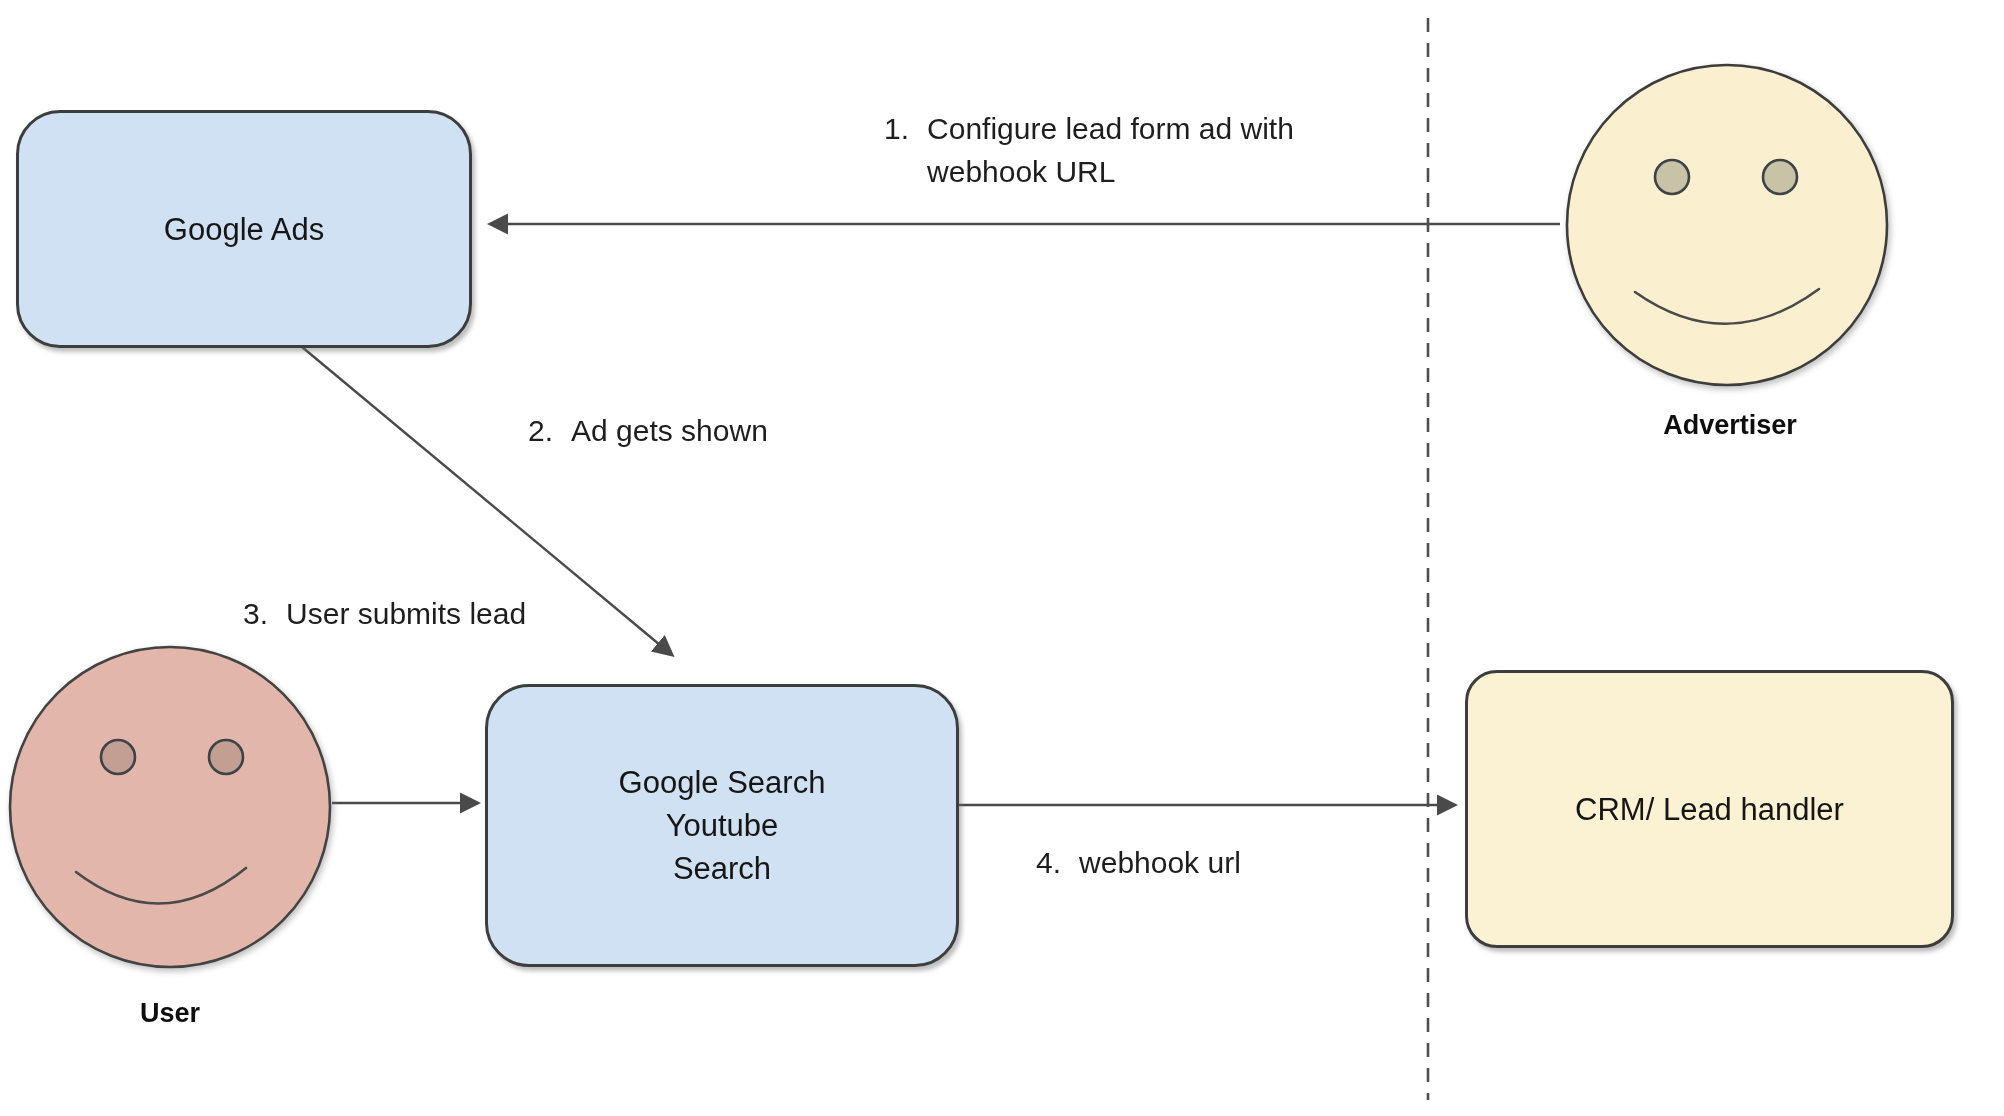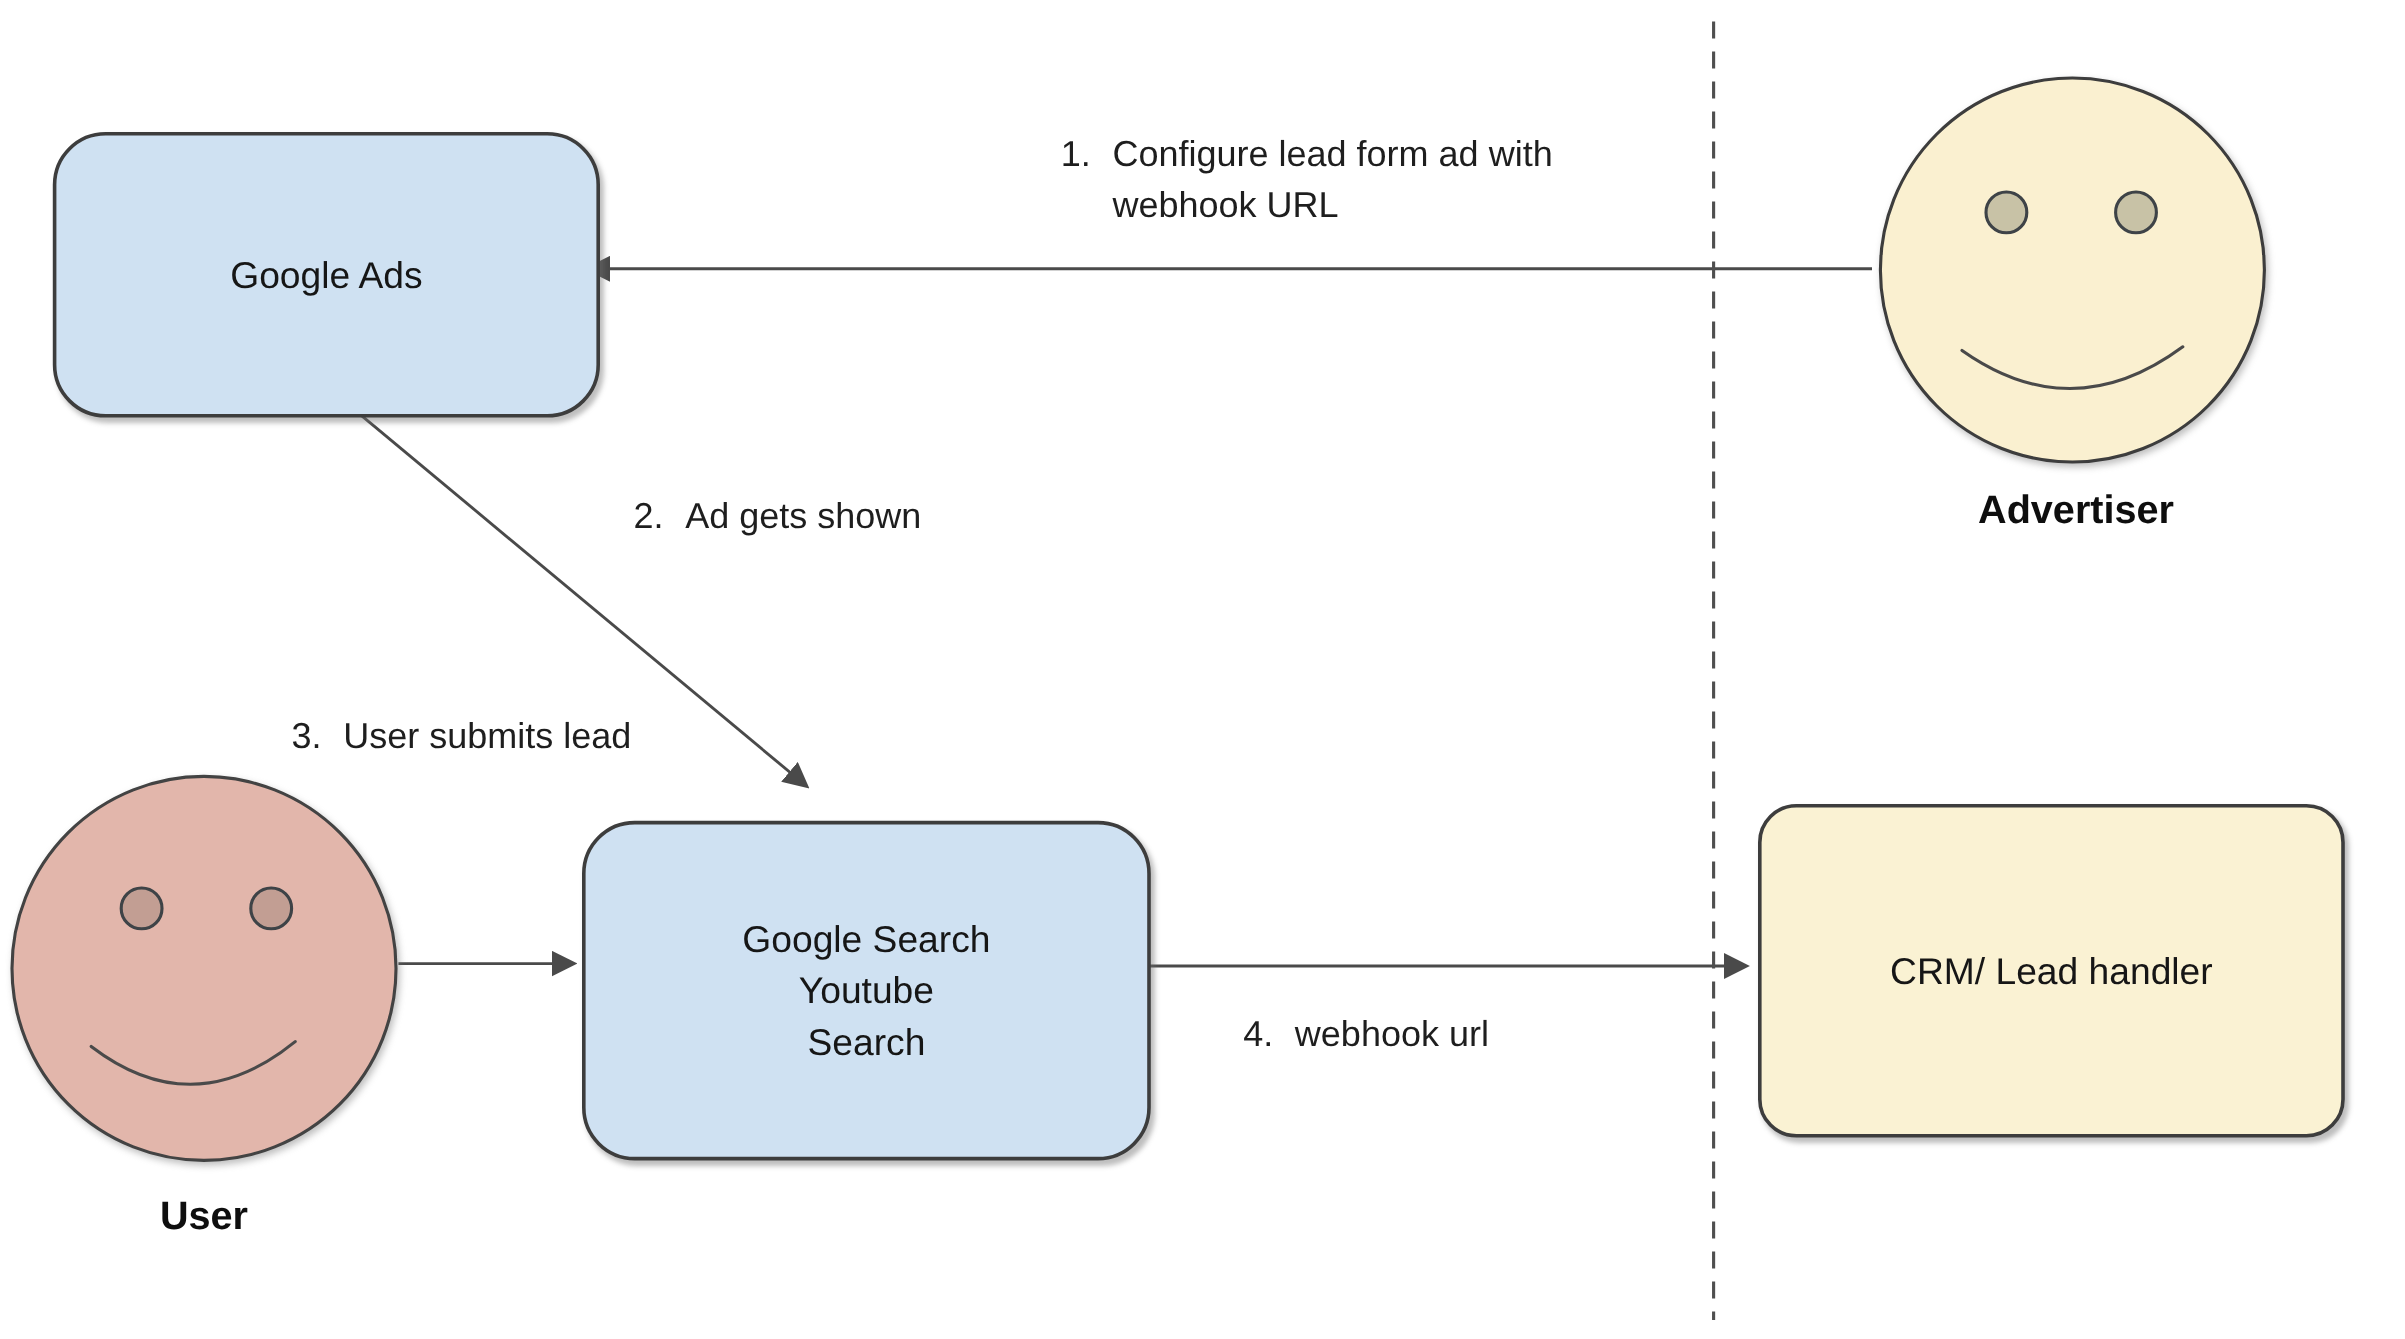--- a/index.html
+++ b/index.html
@@ -11,41 +11,41 @@
 
   
   .node{
     position:absolute;border:3px solid #3d3d3d;border-radius:44px;
     display:flex;flex-direction:column;align-items:center;justify-content:center;
     text-align:center;font-size:31px;line-height:43px;color:#161616;
     box-shadow:3px 4px 4px rgba(110,110,110,.45);
   }
   .node.blue{background:#cfe1f2;}
   .node.yellow{background:#faf2d3;}
-  .n-google-ads{left:44px;top:110px;width:450px;height:232px;}
+  .n-google-ads{left:16px;top:110px;width:450px;height:232px;}
   .n-surfaces{left:485px;top:665px;width:468px;height:277px;margin-top:19px;}
   .n-crm{left:1465px;top:670px;width:483px;height:272px;border-radius:32px;}
 
   
   .step{position:absolute;display:flex;align-items:flex-start;gap:18px;
         font-size:30px;line-height:43px;color:#1e1e1e;}
   .step .num{flex:0 0 auto;}
   .step-1{left:884px;top:107px;}
   .step-2{left:528px;top:409px;}
   .step-3{left:243px;top:592px;}
   .step-4{left:1036px;top:841px;}
 
   
   .face{position:absolute;width:340px;height:340px;
         filter:drop-shadow(2px 3px 3px rgba(110,110,110,.45));}
   .f-advertiser{left:1557px;top:55px;}
   .f-user{left:0px;top:637px;}
 
   .face-label{position:absolute;width:340px;text-align:center;
-              font-weight:bold;font-size:33px;line-height:40px;color:#0e0e0e;}
+              font-weight:bold;font-size:27px;line-height:40px;color:#0e0e0e;}
   .l-advertiser{left:1560px;top:405px;}
   .l-user{left:0px;top:993px;}
 </style>
 </head>
 <body>
 
 <div class="canvas">
 
   <svg class="layer" viewBox="0 0 2004 1116">
     <defs>

